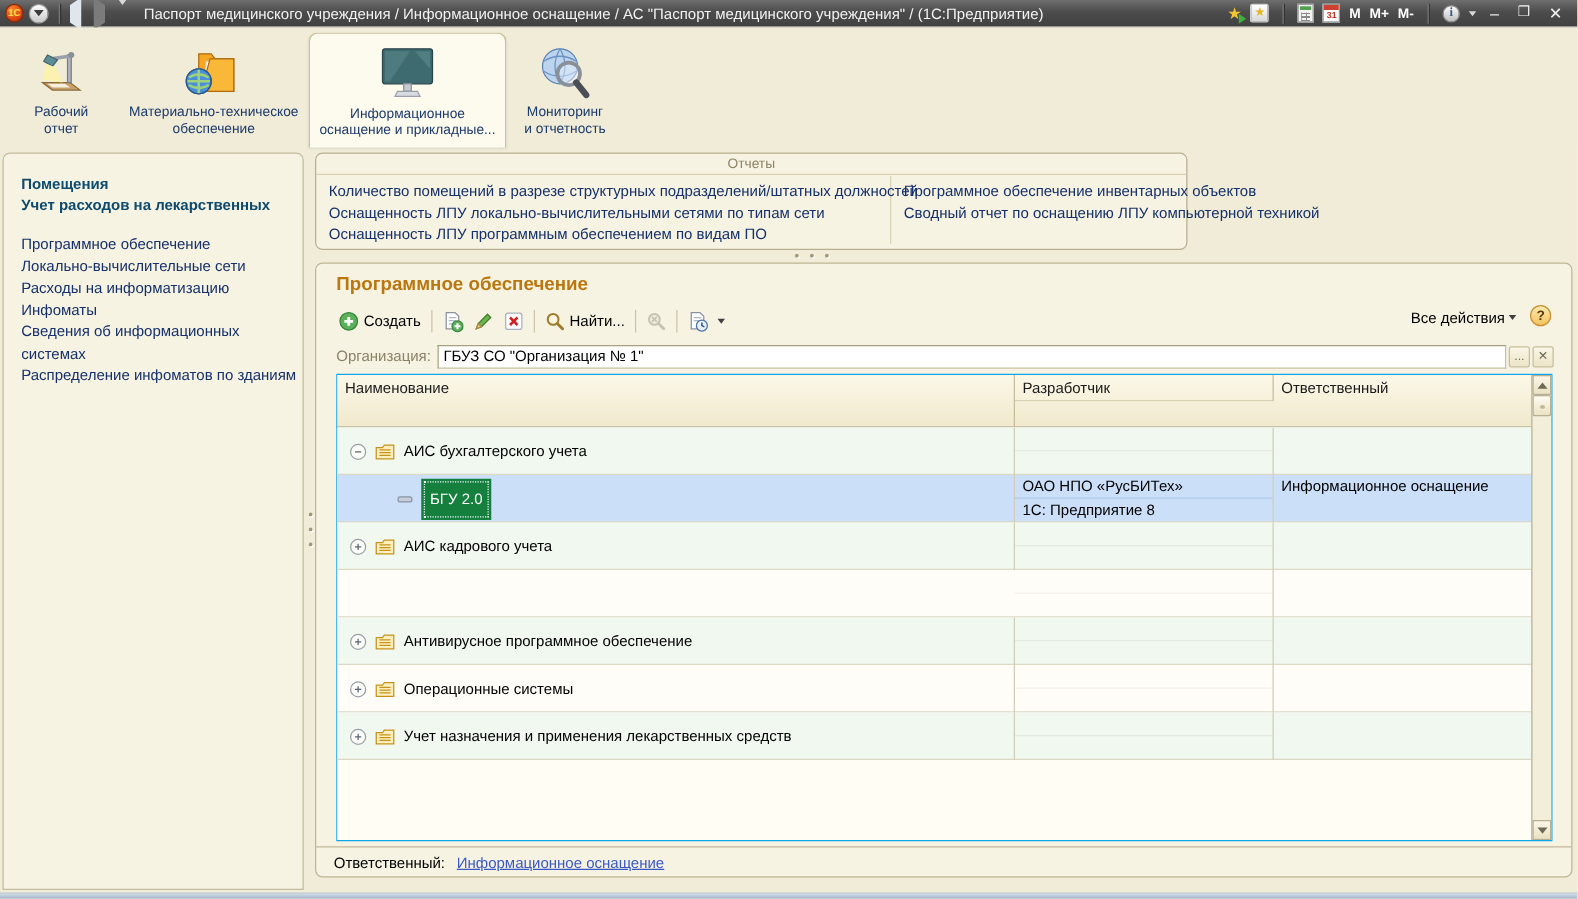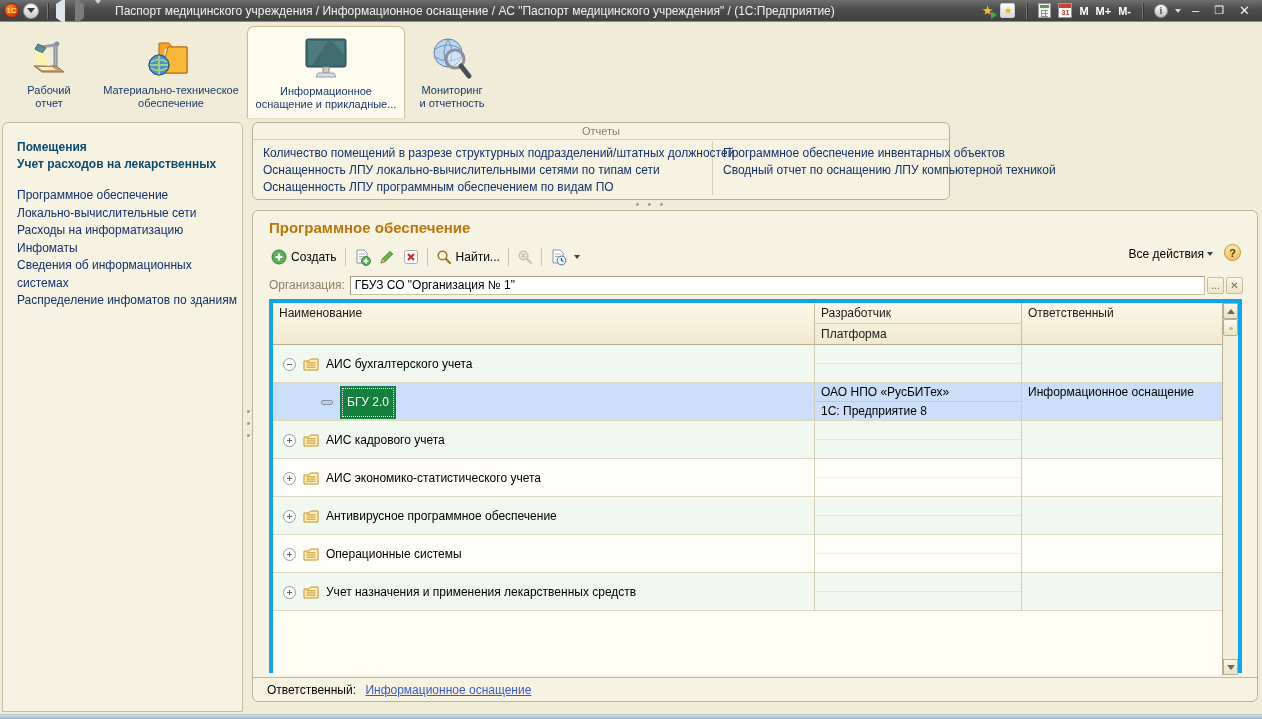--- a/index.html
+++ b/index.html
@@ -85,21 +85,21 @@
     display:flex; align-items:center; justify-content:center; cursor:pointer; }
 
   .orgrow { position:absolute; left:16px; top:64px; right:14px; height:20px; display:flex; align-items:center; }
   .org-label { color:#8a8166; margin-right:5px; }
   .org-input { flex:1; height:19px; background:#fff; border:1px solid #a89f7e; border-bottom-color:#c8c09e; border-right-color:#c8c09e;
     font-family:"Liberation Sans",sans-serif; font-size:12px; padding:0 4px; color:#000; }
   .org-btn { width:17px; height:17px; display:flex; align-items:center; justify-content:center; color:#6a6a5a; font-size:10px; cursor:pointer;
     border:1px solid #c6bd9c; background:linear-gradient(#faf6e6,#ece4c6); margin-left:2px; border-radius:2px; }
 
   
-  .table { position:absolute; left:16px; top:88px; width:973px; height:374px; border:4px solid #0ea5e9; background:#fffdf4; }
+  .table { position:absolute; left:16px; top:88px; width:973px; height:374px; border:1px solid #0ea5e9; background:#fffdf4; }
   .thead { position:absolute; left:0; top:0; width:957px; height:42px; background:linear-gradient(#fcf8e8,#f0e9cd); border-bottom:1px solid #b8b096; }
   .th { position:absolute; font-size:12px; color:#1a1a1a; padding:3px 6px; }
   .th-name { left:0; top:0; width:542px; height:42px; border-right:1px solid #c6bd9e; }
   .th-dev  { left:542px; top:0; width:207px; height:21px; border-right:1px solid #c6bd9e; border-bottom:1px solid #d8d2b4; }
   .th-plat { left:542px; top:21px; width:207px; height:21px; border-right:1px solid #c6bd9e; }
   .th-resp { left:749px; top:0; width:208px; height:42px; }
   .tbody { position:absolute; left:0; top:42px; width:957px; height:330px; background:#fffdf4; overflow:hidden; }
   .trow { position:absolute; left:0; width:957px; height:38px; border-bottom:1px solid #dcd8c4; cursor:default; }
   .trow.green { background:#f1f8f0; }
   .trow.white { background:#fffdf8; }
@@ -361,21 +361,20 @@
       </div>
     <div class="org-btn">
         <span>✕</span>
       </div>
   </div>
 
   <div class="table">
     <div class="thead">
       <div class="th th-name">Наименование</div>
       <div class="th th-dev">Разработчик</div>
-      <div class="th th-plat">Платформа</div>
       <div class="th th-resp">Ответственный</div>
     </div>
 
     <div class="tbody">
 
       <div class="trow green" style="top:0">
         <div class="tc tc1">
           <span class="expander minus"></span>
           <svg class="folder" width="16" height="13" viewBox="0 0 16 13">
             <path d="M1 3 L6 3 L7.5 1 L15 1 L15 12 L1 12 Z" fill="#fdf0c0" stroke="#c8921a"></path>
@@ -412,28 +411,20 @@
           <span class="rowname">АИС кадрового учета</span>
         </div>
         <div class="tc tc2">
             <div class="half top"></div>
             <div class="half"></div>
           </div>
         <div class="tc tc3"></div>
       </div>
 
       <div class="trow white" style="top:114px">
-        <div class="tc tc1">
-          <span class="expander plus"></span>
-          <svg class="folder" width="16" height="13" viewBox="0 0 16 13">
-            <path d="M1 3 L6 3 L7.5 1 L15 1 L15 12 L1 12 Z" fill="#fdf0c0" stroke="#c8921a"></path>
-            <path d="M3.5 4.8 H12.5 M3.5 7 H12.5 M3.5 9.2 H12.5" stroke="#c8921a"></path>
-          </svg>
-          <span class="rowname">АИС экономико-статистического учета</span>
-        </div>
         <div class="tc tc2">
             <div class="half top"></div>
             <div class="half"></div>
           </div>
         <div class="tc tc3"></div>
       </div>
 
       <div class="trow green" style="top:152px">
         <div class="tc tc1">
           <span class="expander plus"></span>

